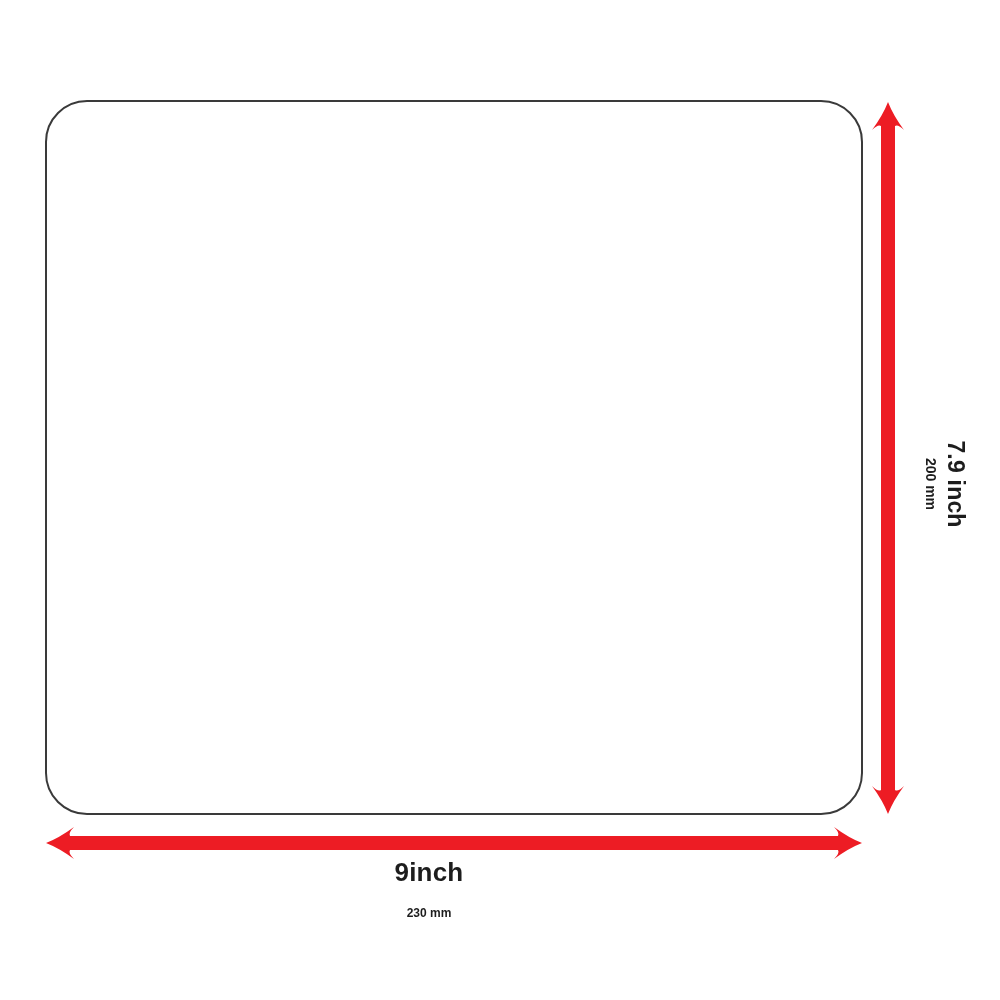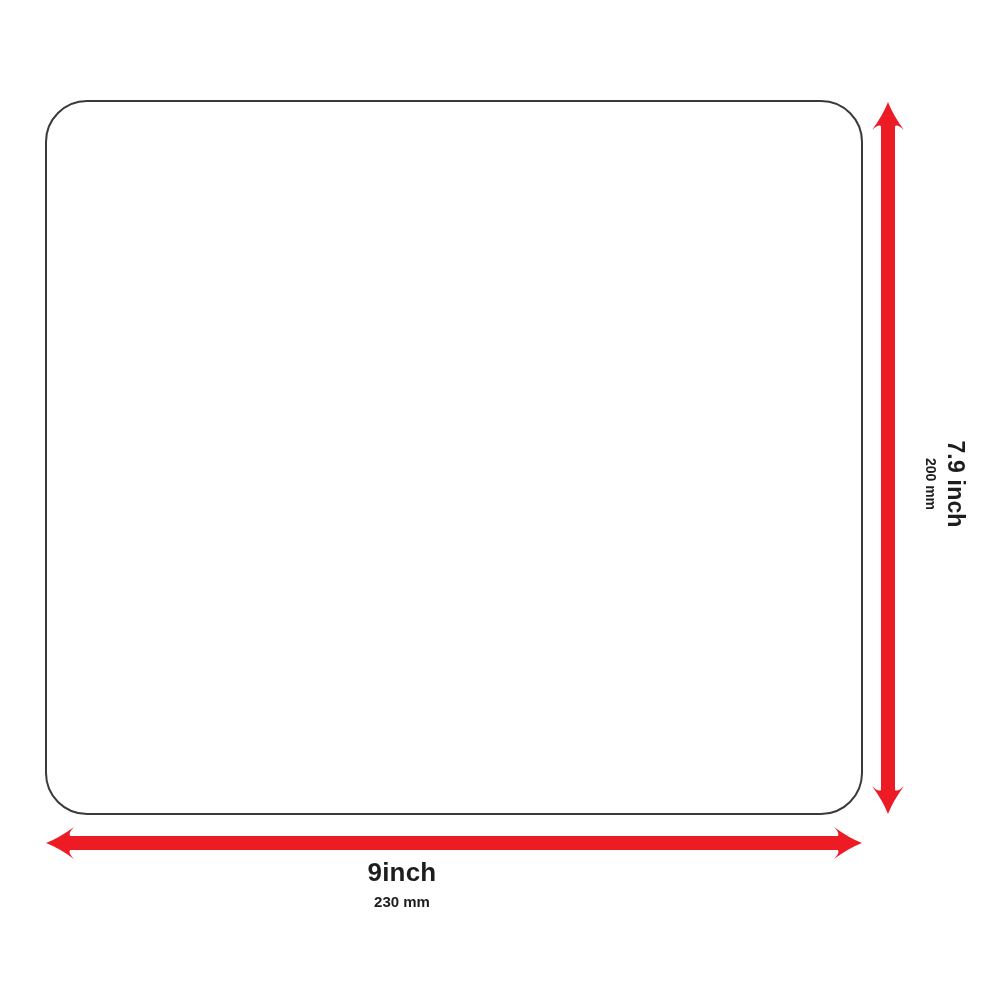--- a/index.html
+++ b/index.html
@@ -32,21 +32,21 @@
     left: 45px;
     top: 821px;
   }
   .arrow-v {
     position: absolute;
     left: 866px;
     top: 101px;
   }
   .dim-label-h {
     position: absolute;
-    left: 302px;
+    left: 329px;
     top: 858px;
     width: 200px;
     text-align: center;
   }
   .dim-label-v {
     position: absolute;
     left: 903px;
     top: 461px;
     width: 84px;
     height: 46px;
@@ -59,23 +59,23 @@
     text-align: center;
     white-space: nowrap;
   }
   .dim-primary {
     font-size: 26px;
     font-weight: 600;
     letter-spacing: 0.2px;
     line-height: 1.1;
   }
   .dim-secondary {
-    font-size: 15px;
+    font-size: 12px;
     font-weight: 600;
-    margin-top: 7px;
+    margin-top: 20px;
     line-height: 1.1;
   }
   .dim-label-v .dim-primary {
     font-size: 23px;
   }
   .dim-label-v .dim-secondary {
     font-size: 14px;
     margin-top: 5px;
   }
 </style>

